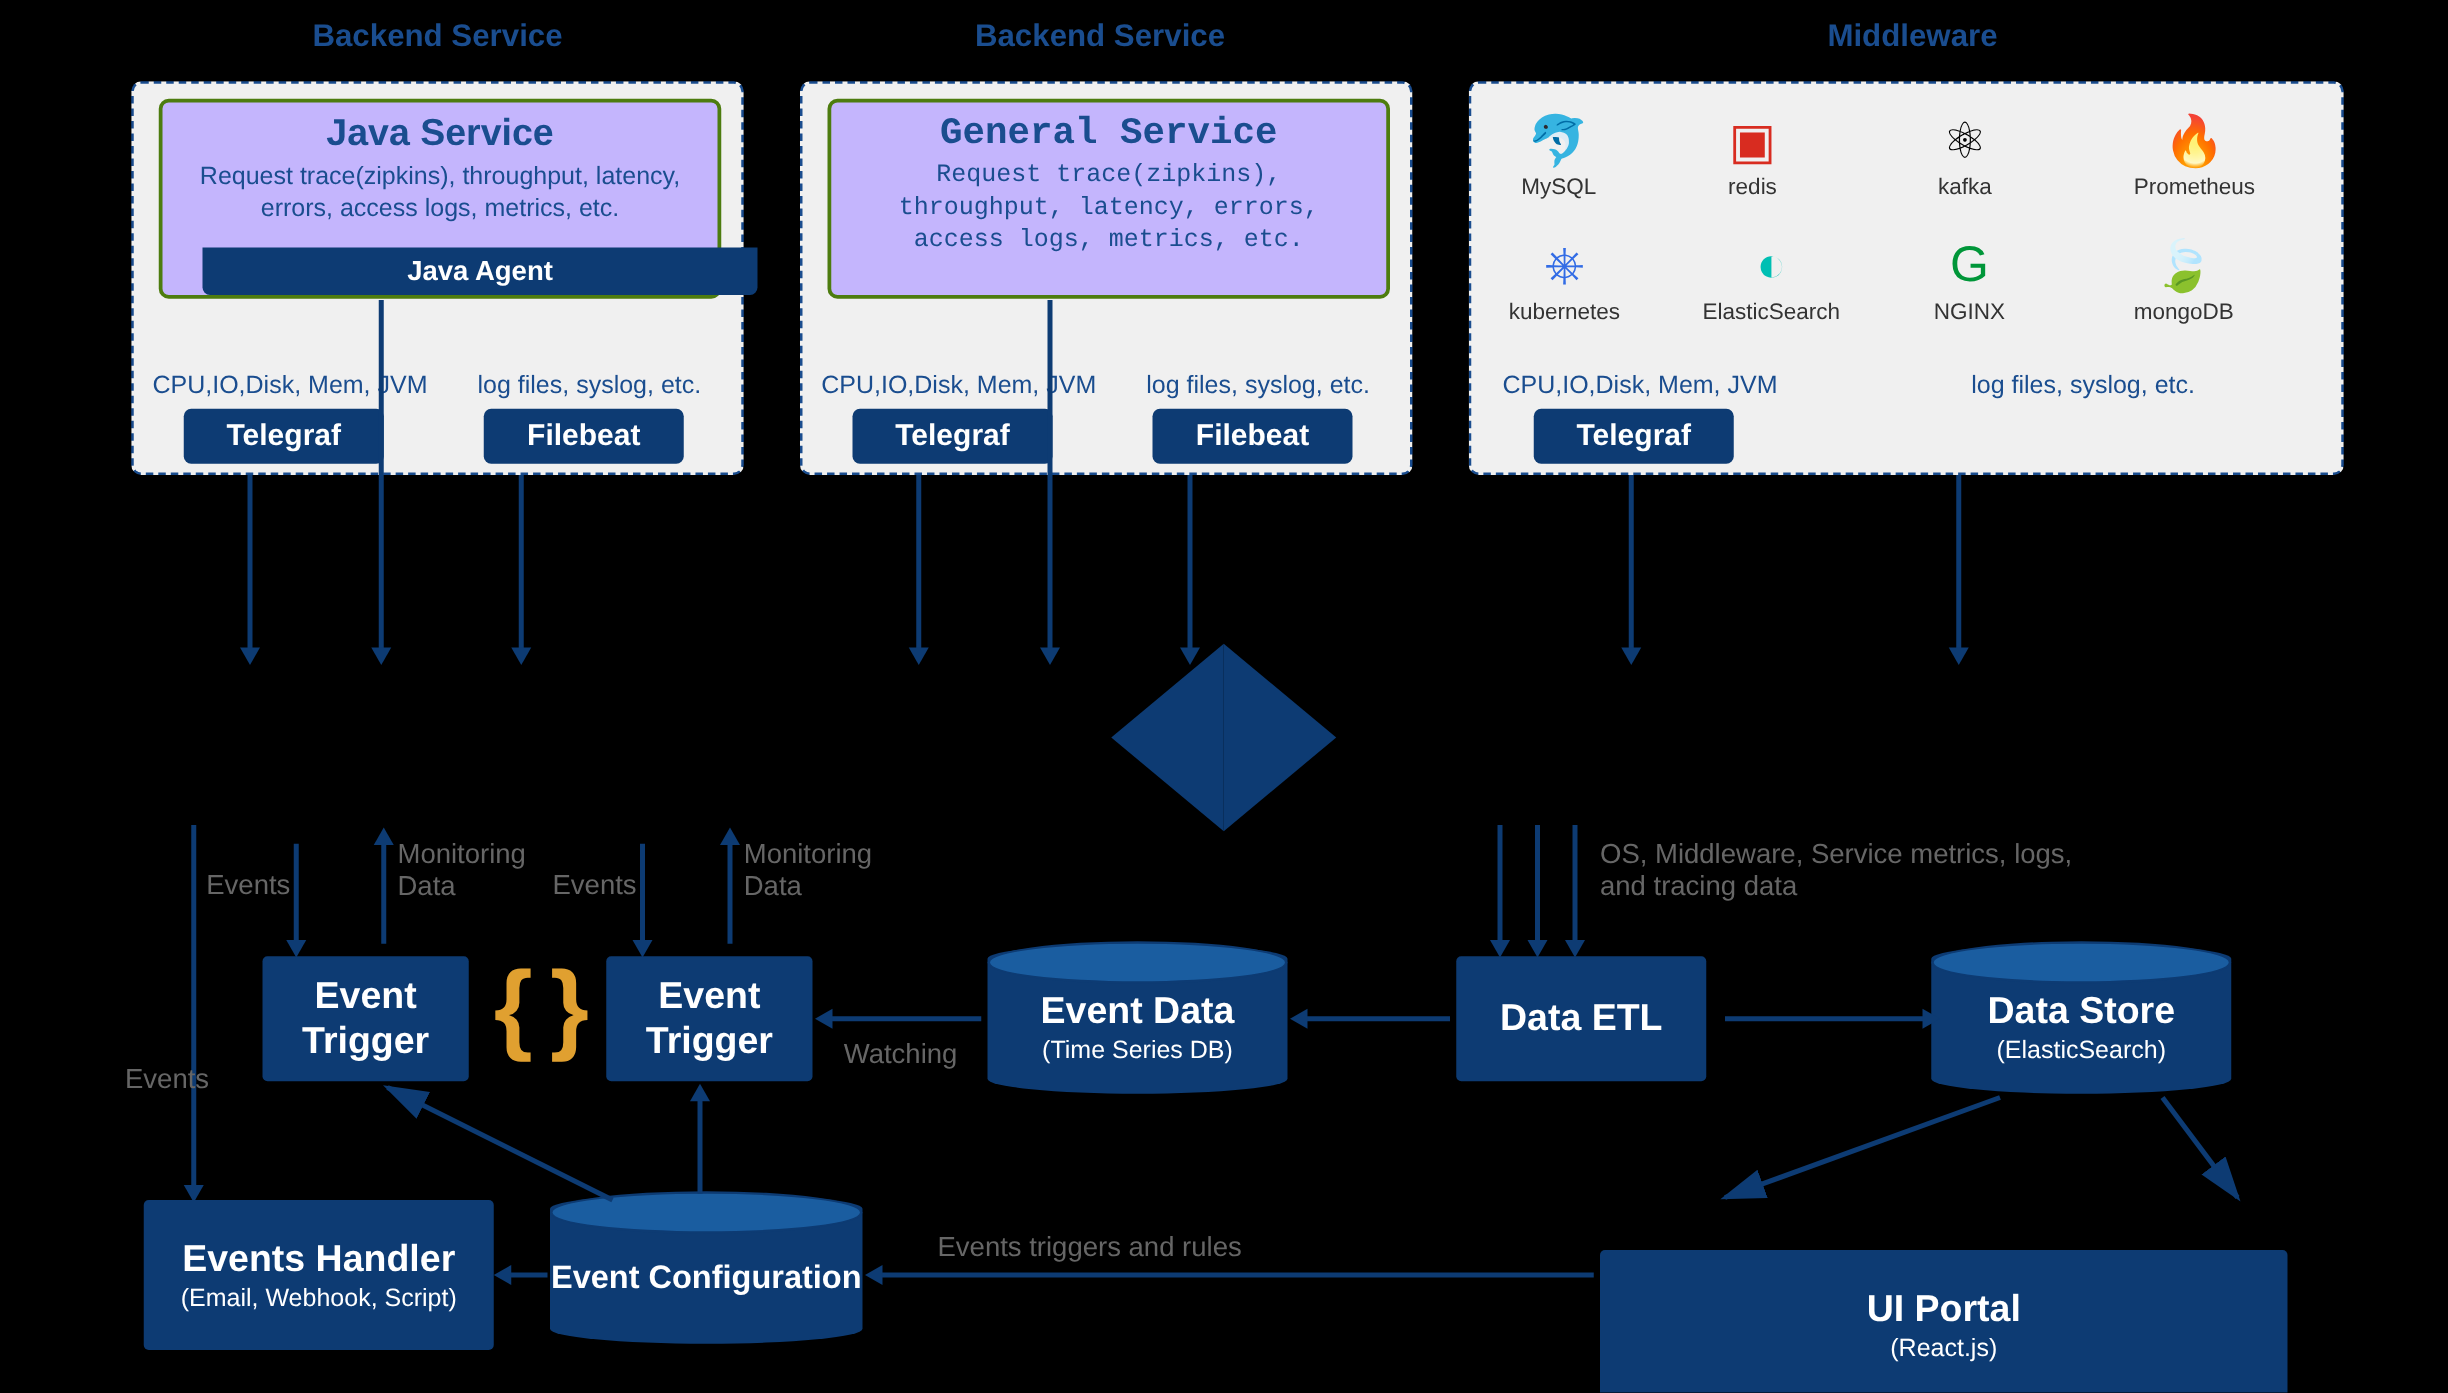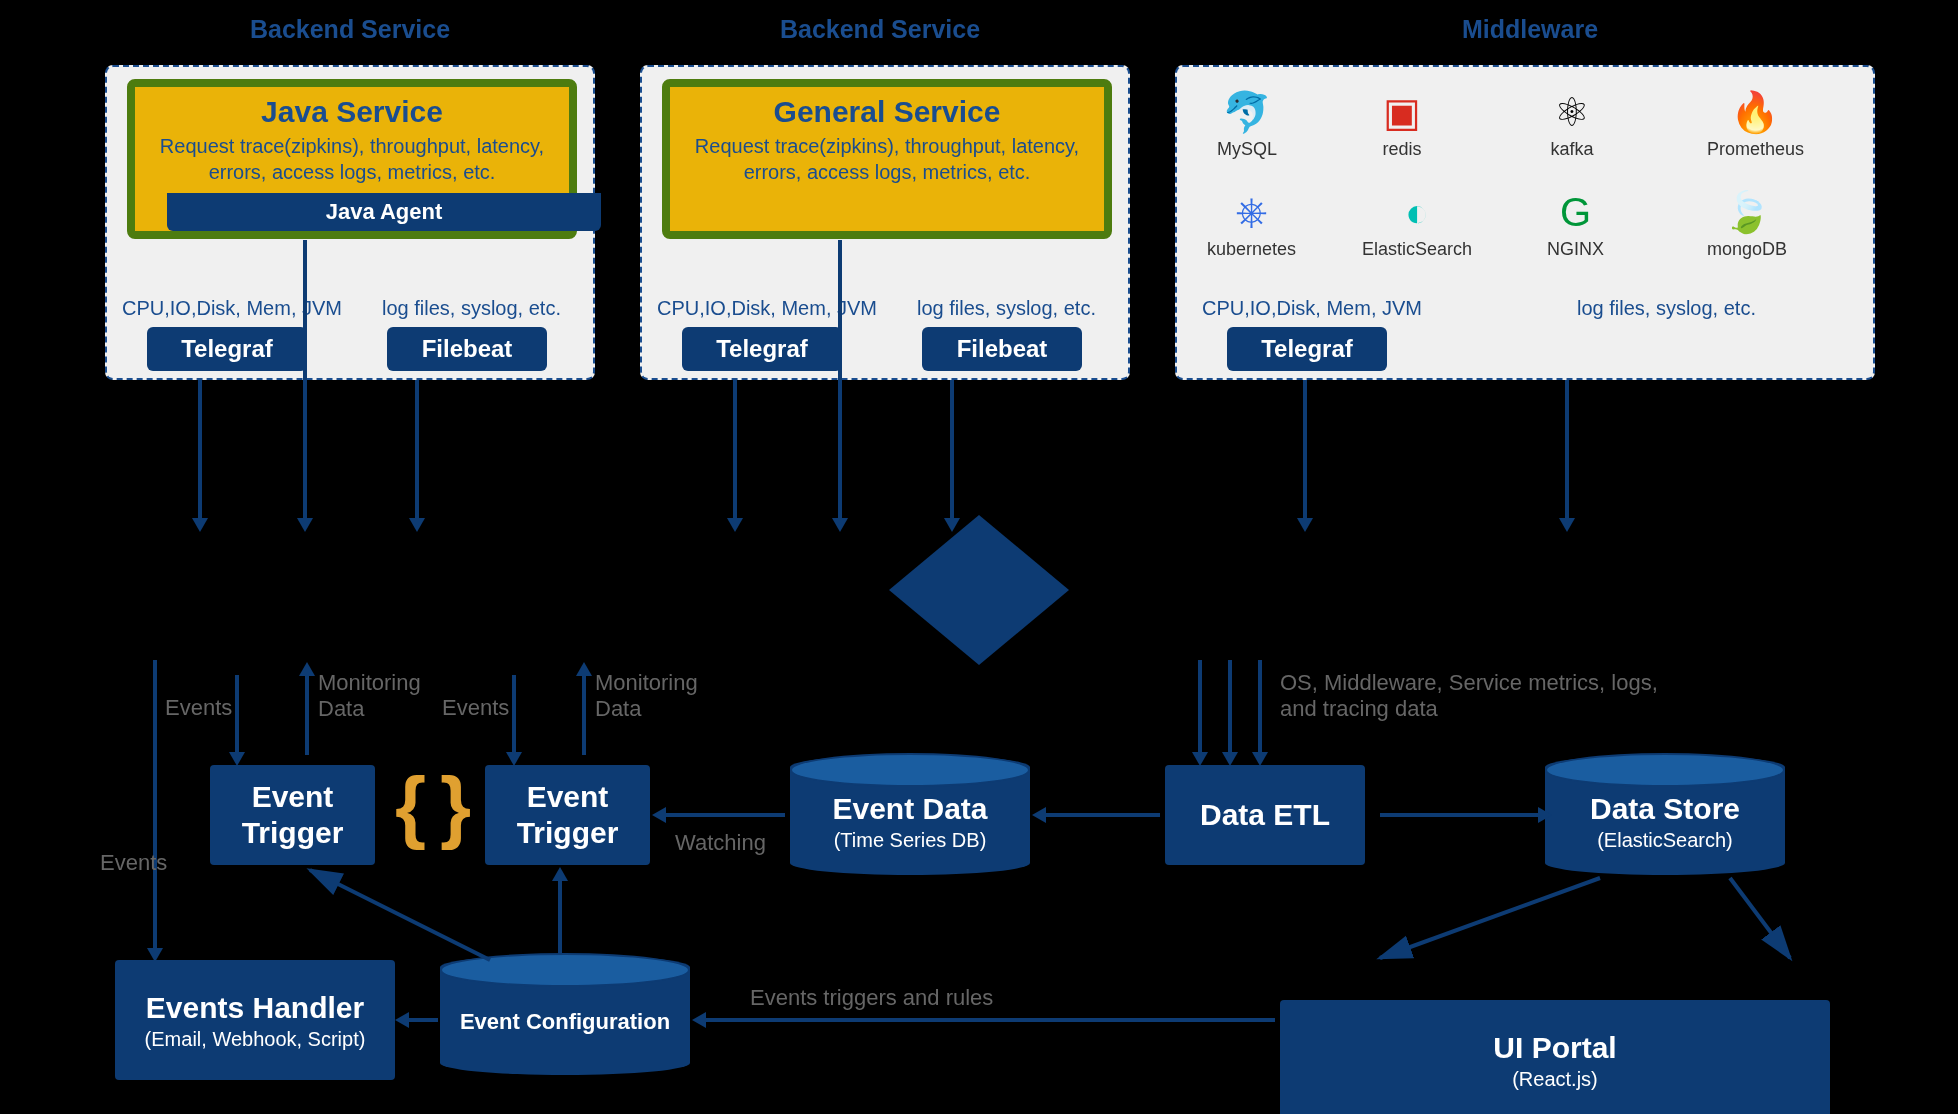--- a/index.html
+++ b/index.html
@@ -19,22 +19,22 @@
     position: absolute;
   }
   .panel {
     position: absolute;
     background: #f0f0f0;
     border: 2px dashed #1a4d8f;
     border-radius: 8px;
   }
   .inner-box {
     position: absolute;
-    background: #eab308;
-    border: 8px solid #4d7c0f;
+    background: #c4b5fd;
+    border: 3px solid #4d7c0f;
     border-radius: 8px;
     text-align: center;
   }
   .inner-title {
     color: #1a4d8f;
     font-size: 30px;
     font-weight: bold;
     margin-top: 8px;
   }
   .inner-desc {
@@ -205,21 +205,21 @@
     <div class="inner-desc">Request trace(zipkins), throughput, latency, errors, access logs, metrics, etc.</div>
     <div class="bar" style="left:0; bottom:0; width:100%; border-radius:0 0 6px 6px;margin-left:32px;">Java Agent</div>
   </div>
   <div class="small-label" style="left:15px; top:230px;">CPU,IO,Disk, Mem, JVM</div>
   <div class="small-label" style="left:275px; top:230px;">log files, syslog, etc.</div>
   <div class="btn" style="left:40px; top:260px; width:160px; height:44px;">Telegraf</div>
   <div class="btn" style="left:280px; top:260px; width:160px; height:44px;">Filebeat</div>
 </div>
 
 <div class="panel" style="left:640px; top:65px; width:490px; height:315px;">
-  <div class="inner-box" style="left:20px; top:12px; width:450px; height:160px;">
+  <div class="inner-box" style="left:20px; top:12px; width:450px; height:160px;font-family:Liberation Mono, monospace;">
     <div class="inner-title">General Service</div>
     <div class="inner-desc">Request trace(zipkins), throughput, latency, errors, access logs, metrics, etc.</div>
   </div>
   <div class="small-label" style="left:15px; top:230px;">CPU,IO,Disk, Mem, JVM</div>
   <div class="small-label" style="left:275px; top:230px;">log files, syslog, etc.</div>
   <div class="btn" style="left:40px; top:260px; width:160px; height:44px;">Telegraf</div>
   <div class="btn" style="left:280px; top:260px; width:160px; height:44px;">Filebeat</div>
 </div>
 
 <div class="panel" style="left:1175px; top:65px; width:700px; height:315px;">
@@ -341,21 +341,21 @@
 <div class="arrow-head-left" style="left:1032px; top:807px;"></div>
 <div class="arrow-line" style="left:1380px; top:813px; height:4px; width:160px;"></div>
 <div class="arrow-head-right" style="left:1538px; top:807px;"></div>
 
 <div class="node-box" style="left:115px; top:960px; width:280px; height:120px;">
   <div class="node-title">Events Handler</div>
   <div class="node-sub">(Email, Webhook, Script)</div>
 </div>
 
 <div class="cylinder" style="left:440px; top:955px; width:250px; height:120px;">
-  <div class="node-title" style="font-size:22px; margin-top:14px; line-height:1.2;">Event Configuration</div>
+  <div class="node-title" style="font-size:26px; margin-top:14px; line-height:1.2;">Event Configuration</div>
 </div>
 
 <div class="node-box" style="left:1280px; top:1000px; width:550px; height:120px;">
   <div class="node-title">UI Portal</div>
   <div class="node-sub">(React.js)</div>
 </div>
 
 <div class="arrow-line" style="left:408px; top:1018px; height:4px; width:30px;"></div>
 <div class="arrow-head-left" style="left:395px; top:1012px;"></div>
 

